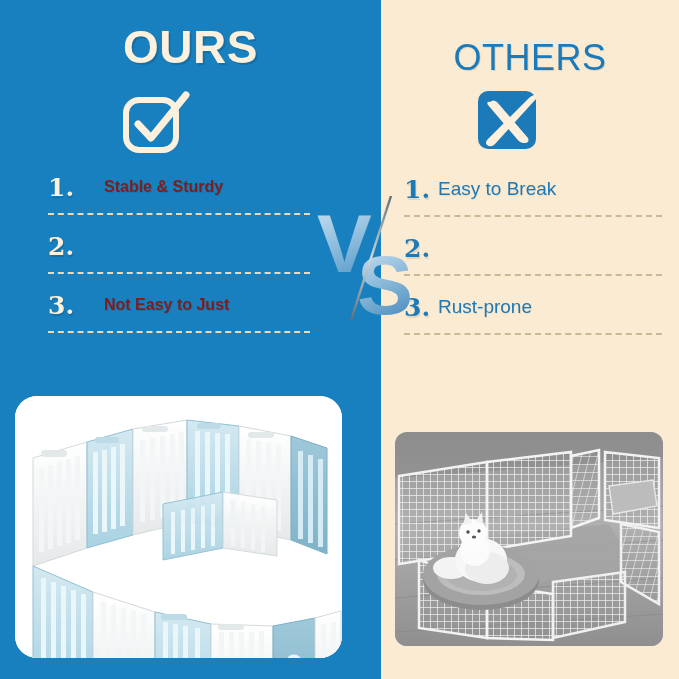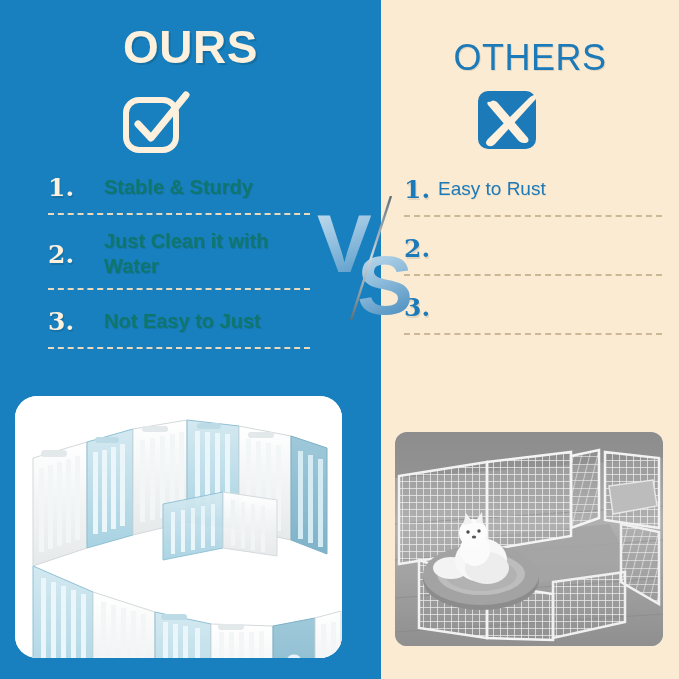--- a/index.html
+++ b/index.html
@@ -44,21 +44,21 @@
   .row{display:flex;align-items:flex-start;}
   .num{
     font-family:"DejaVu Serif","Liberation Serif",serif;
     font-weight:bold;flex:0 0 auto;line-height:1;
   }
   .txt{font-weight:bold;}
 
   
   .list-left .num{font-size:25px;color:#fdf0dc;width:56px;
     text-shadow:1px 2px 0 rgba(0,0,0,.12);}
-  .list-left .txt{font-size:20px;color:#0f766e;line-height:1.25;
+  .list-left .txt{font-size:16px;color:#7f1d1d;line-height:1.25;
     text-shadow:1px 1px 0 rgba(0,0,0,.10);}
   .list-left .row{min-height:34px;align-items:center;}
 
   
   .list-right .num{font-size:25px;color:#1d7ab8;width:34px;
     text-shadow:1px 2px 0 rgba(0,0,0,.10);}
   .list-right .txt{font-size:19px;color:#1d7ab8;font-weight:normal;
     line-height:1.25;text-shadow:.5px .5px 0 rgba(0,0,0,.07);}
   .list-right .row{min-height:34px;align-items:center;}
 
@@ -100,21 +100,20 @@
   <div class="list list-left">
 
     <div class="row sp-left-1">
       <span class="num">1.</span>
       <span class="txt">Stable &amp; Sturdy</span>
     </div>
     <div class="dash"></div>
 
     <div class="row">
       <span class="num">2.</span>
-      <span class="txt">Just Clean it with Water</span>
     </div>
     <div class="dash"></div>
 
     <div class="row">
       <span class="num">3.</span>
       <span class="txt">Not Easy to Just</span>
     </div>
     <div class="dash"></div>
   </div>
 
@@ -125,31 +124,32 @@
       <rect x="5" y="8" width="58" height="58" rx="10" ry="10" fill="#1d7ab8"></rect>
       <path d="M17 19 Q20 16 24 19 L55 55 Q57 60 51 60 Q47 60 44 56 L15 22 Q13 18 17 19 Z" fill="#fdf0dc"></path>
       <path d="M61 12 Q66 11 62 17 L22 61 Q18 65 14 62 Q11 59 16 55 L56 15 Q58 13 61 12 Z" fill="#fdf0dc"></path>
     </svg>
   </div>
 
   <div class="list list-right">
 
     <div class="row">
       <span class="num">1.</span>
-      <span class="txt">Easy to Rust</span>
+      <span class="txt">Easy to Break</span>
     </div>
     <div class="dash"></div>
 
     <div class="row">
       <span class="num">2.</span>
     </div>
     <div class="dash"></div>
 
     <div class="row">
       <span class="num">3.</span>
+      <span class="txt">Rust-prone</span>
     </div>
     <div class="dash"></div>
   </div>
 
   <div class="vs">
     <svg viewBox="0 0 112 124" width="112" height="124">
       <defs>
         <linearGradient id="vsg" x1="0" y1="0" x2="0.25" y2="1">
           <stop offset="0" stop-color="#cfe4f2"></stop>
           <stop offset="0.45" stop-color="#9dc6e2"></stop>

